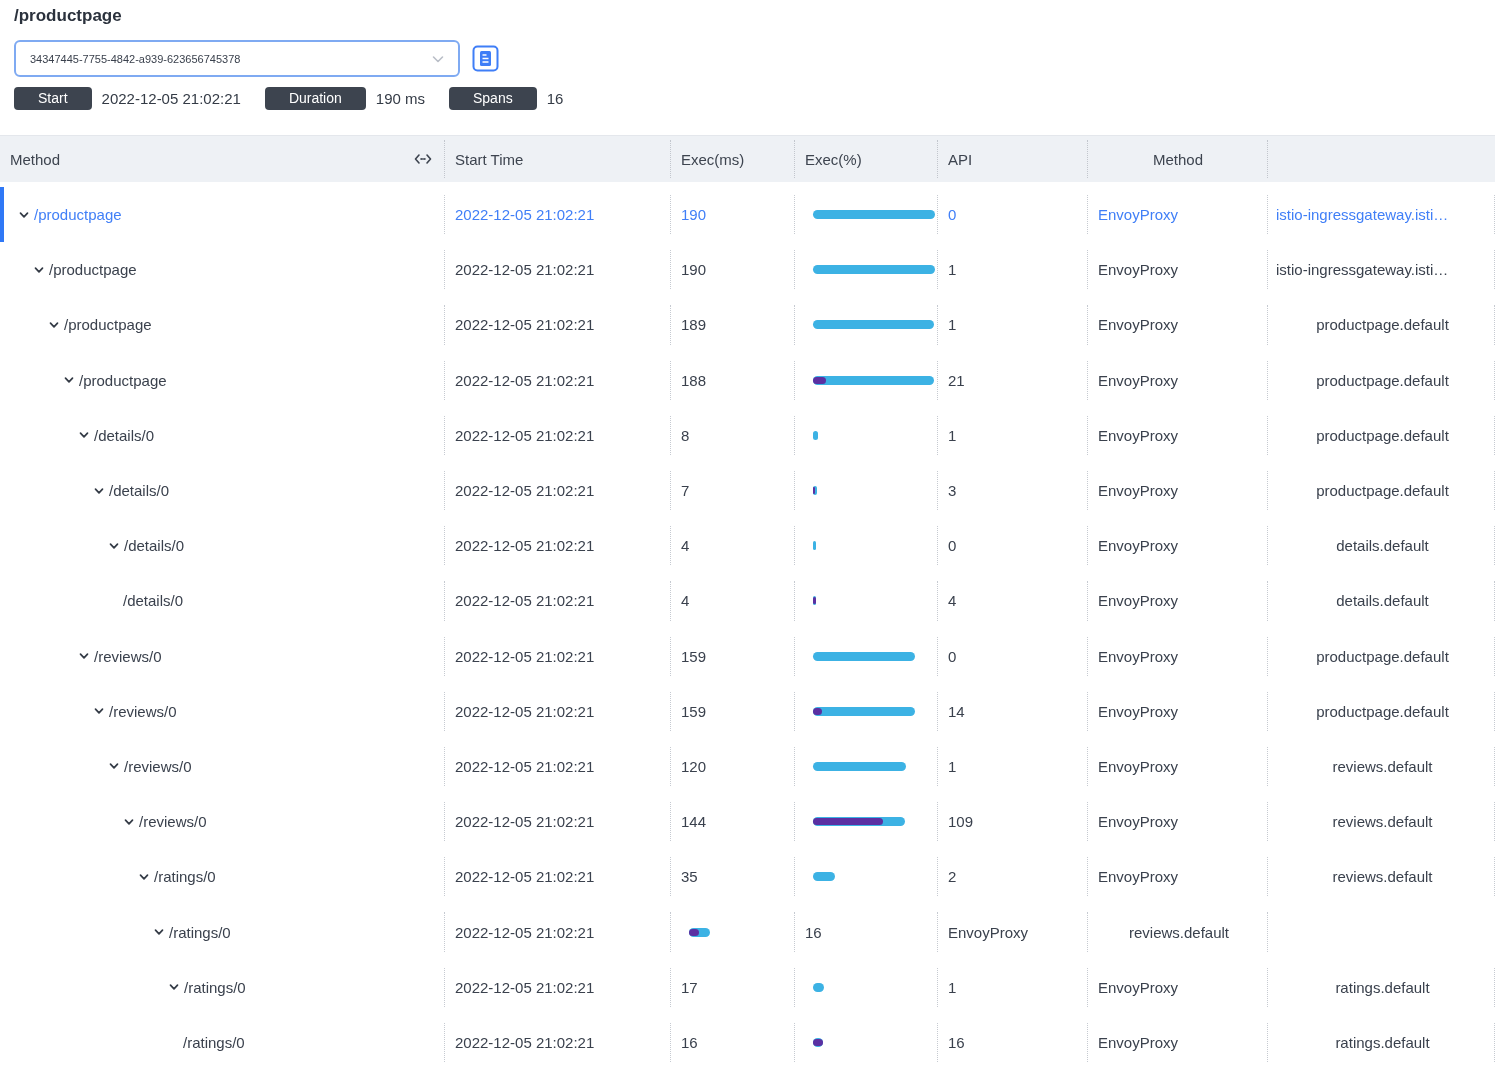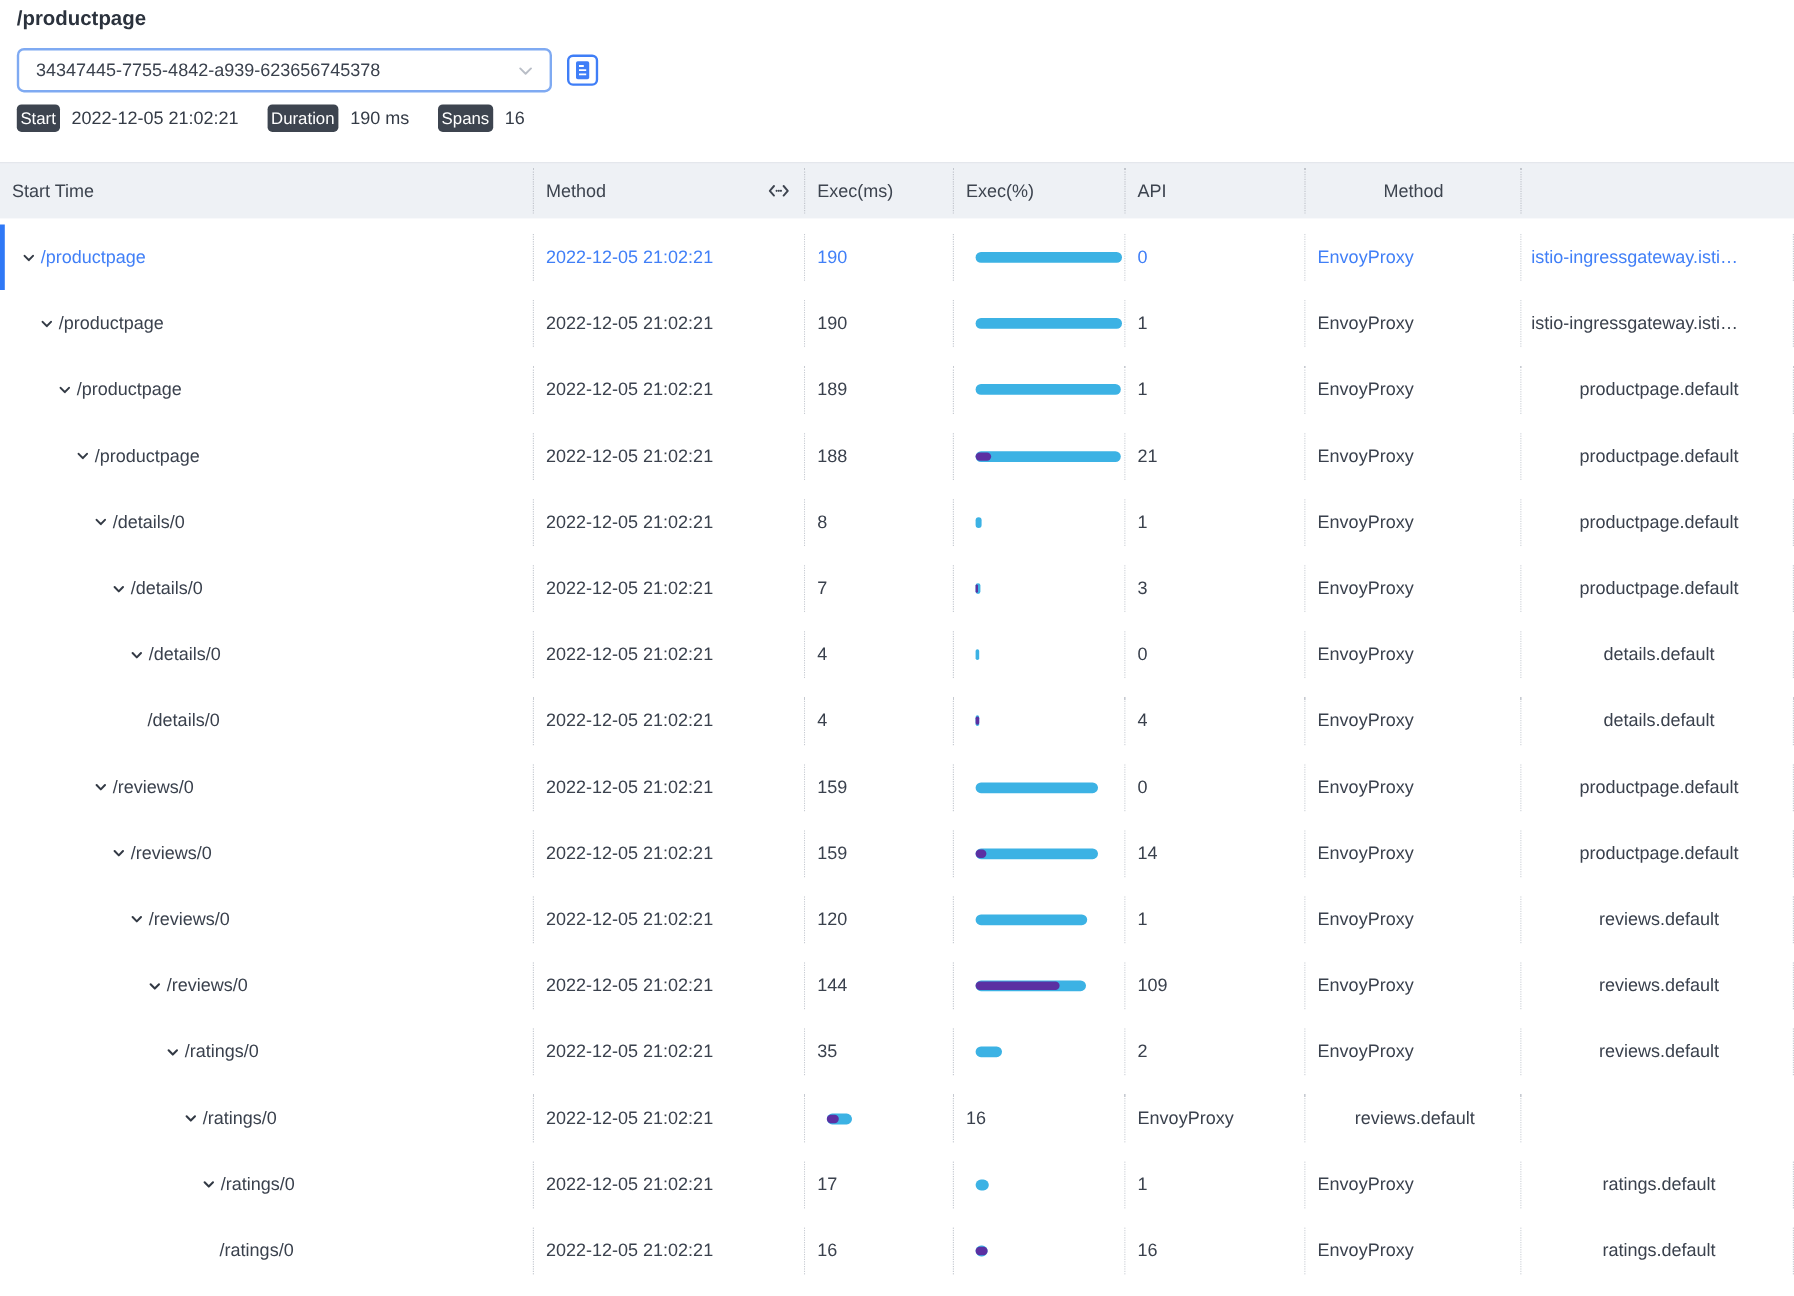--- a/index.html
+++ b/index.html
@@ -14,26 +14,26 @@
     margin:6px 0 0 14px;
     font-size:17px; font-weight:bold; color:#2b323d;
   }
   .selector-row { margin:14px 0 0 14px; display:flex; align-items:center; }
   .trace-select {
     width:446px; height:37px;
     border:2px solid #7faaf2; border-radius:6px;
     display:flex; align-items:center; justify-content:space-between;
     padding:0 12px 0 14px; background:#fff; cursor:pointer;
   }
-  .trace-select .value { font-size:15px; color:#3a414d; white-space:nowrap; overflow:hidden; }
+  .trace-select .value { font-size:11px; color:#3a414d; white-space:nowrap; overflow:hidden; }
   .copy-btn { margin-left:12px; width:27px; height:27px; display:flex; align-items:center; justify-content:center; cursor:pointer; background:none; border:none; }
   .badge-row { margin:10px 0 0 14px; display:flex; align-items:center; font-size:15px; }
   .badge {
     background:#3d444f; color:#ffffff; border-radius:4px;
-    padding:3px 3px; font-size:14px; line-height:17px; display:inline-block;
+    padding:3px 24px; font-size:14px; line-height:17px; display:inline-block;
   }
   .badge-value { margin:0 24px 0 10px; color:#343b46; }
   .badge-value.last { margin-right:0; }
   
   .trace-table { margin-top:25px; width:1495px; }
   .tr {
     display:grid;
     grid-template-columns:445px 226px 124px 143px 150px 180px 1fr;
     align-items:center;
   }
@@ -106,33 +106,33 @@
   <span class="badge">Start</span>
   <span class="badge-value">2022-12-05 21:02:21</span>
   <span class="badge">Duration</span>
   <span class="badge-value">190 ms</span>
   <span class="badge">Spans</span>
   <span class="badge-value last">16</span>
 </div>
 
 <div class="trace-table">
   <div class="tr thead">
-    <div class="th">Start Time</div>
     <div class="th th-method">
       <span>Method</span>
       <span class="resize-handle">
         <svg width="20" height="12" viewBox="0 0 20 12">
           <path d="M6 2 L2.5 6 L6 10" stroke="#3d444f" stroke-width="1.6" fill="none" stroke-linecap="round" stroke-linejoin="round"></path>
           <path d="M14 2 L17.5 6 L14 10" stroke="#3d444f" stroke-width="1.6" fill="none" stroke-linecap="round" stroke-linejoin="round"></path>
           <circle cx="8.2" cy="6" r="0.9" fill="#3d444f"></circle>
             <circle cx="10" cy="6" r="0.9" fill="#3d444f"></circle>
             <circle cx="11.8" cy="6" r="0.9" fill="#3d444f"></circle>
         </svg>
       </span>
     </div>
+    <div class="th">Start Time</div>
     <div class="th">Exec(ms)</div>
     <div class="th">Exec(%)</div>
     <div class="th">API</div>
     <div class="th center">Method</div>
   </div>
   <div class="tbody" id="tbody">
   <div class="tr row selected">
     <div class="td td-method" style="padding-left: 18px;">
       <span class="chevron">
         <svg width="12" height="12" viewBox="0 0 12 12">

